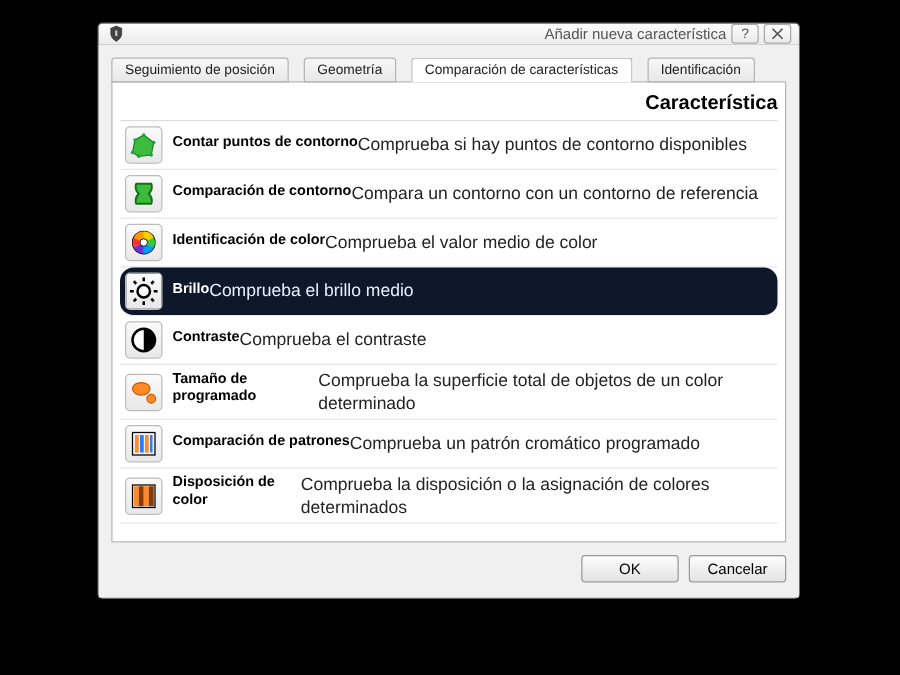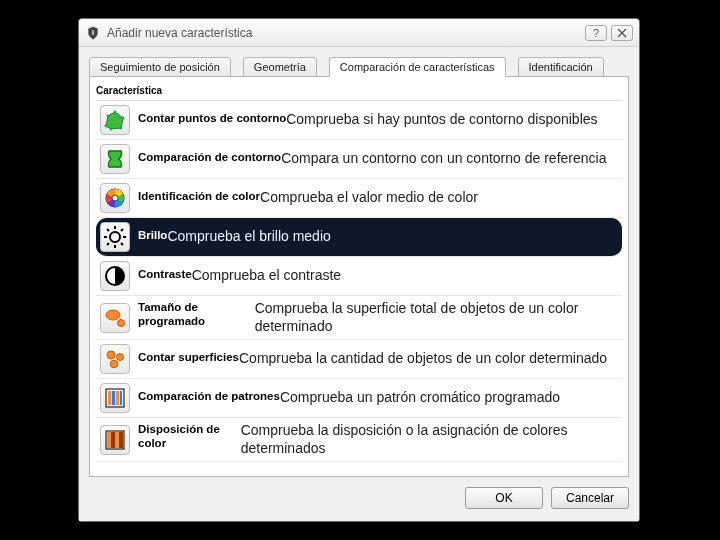--- a/index.html
+++ b/index.html
@@ -16,28 +16,29 @@
     position: absolute;
     left: 78px;
     top: 18px;
     width: 562px;
     background: #fff;
     border: 1px solid #6b6b6b;
     border-radius: 4px;
     box-shadow: 0 4px 18px rgba(0,0,0,.5);
   }
   .titlebar {
-    height: 28px;
+    height: 17px;
     background: linear-gradient(#fdfdfd, #ebebeb);
     border-bottom: 1px solid #d0d0d0;
     border-radius: 4px 4px 0 0;
     display: flex;
     align-items: center;
     padding: 0 6px;
     color: #555;
+    text-align: right;
   }
   .titlebar .app-icon {
     width: 16px; height: 16px;
     margin-right: 6px;
     display: flex; align-items: center; justify-content: center;
   }
   .titlebar .app-icon svg { width: 14px; height: 14px; }
   .titlebar .title { flex: 1; font-size: 12px; }
   .winbtn {
     width: 22px; height: 16px;
@@ -76,23 +77,23 @@
     border-bottom: 1px solid #fff;
   }
   .panel {
     border: 1px solid #b5b5b5;
     background: #fff;
     padding: 6px;
     position: relative;
     z-index: 1;
   }
   .col-header {
-    text-align: left;
+    text-align: right;
     font-weight: 700;
-    font-size: 10px;
+    font-size: 16px;
     color: #000;
     padding: 2px 0 4px 0;
   }
   .list {
     border-top: 1px solid #ddd;
   }
   .row {
     display: flex;
     align-items: center;
     gap: 8px;
@@ -262,33 +263,20 @@
                 <ellipse cx="10" cy="9" rx="7" ry="5" fill="#ff8a2b" stroke="#cc5a00"></ellipse>
                 <circle cx="18" cy="17" r="3.5" fill="#ff8a2b" stroke="#cc5a00"></circle>
               </svg>
           </div>
           <div class="textcell">
             <span class="name">Tamaño de programado</span>
             <span class="desc">Comprueba la superficie total de objetos de un color determinado</span>
           </div>
         </div>
 
-        <div class="row">
-          <div class="iconcell">
-            <svg viewBox="0 0 24 24">
-                <circle cx="8" cy="8" r="4" fill="#ff8a2b" stroke="#cc5a00"></circle>
-                <circle cx="17" cy="10" r="3.5" fill="#ff8a2b" stroke="#cc5a00"></circle>
-                <circle cx="11" cy="17" r="3.8" fill="#ff8a2b" stroke="#cc5a00"></circle>
-              </svg>
-          </div>
-          <div class="textcell">
-            <span class="name">Contar superficies</span>
-            <span class="desc">Comprueba la cantidad de objetos de un color determinado</span>
-          </div>
-        </div>
 
         <div class="row">
           <div class="iconcell">
             <svg viewBox="0 0 24 24">
                 <rect x="3" y="3" width="18" height="18" fill="none" stroke="#000"></rect>
                 <rect x="5" y="5" width="3" height="14" fill="#ff8a2b"></rect>
                 <rect x="9" y="5" width="3" height="14" fill="#2b7bff"></rect>
                 <rect x="13" y="5" width="3" height="14" fill="#ff8a2b"></rect>
                 <rect x="17" y="5" width="2" height="14" fill="#2b7bff"></rect>
               </svg>

